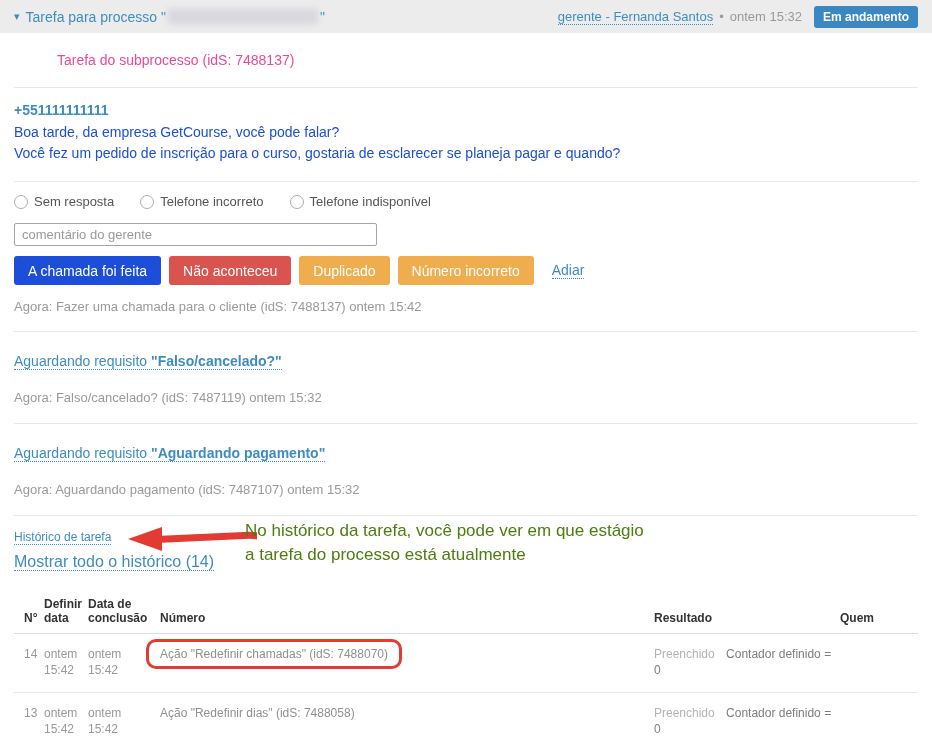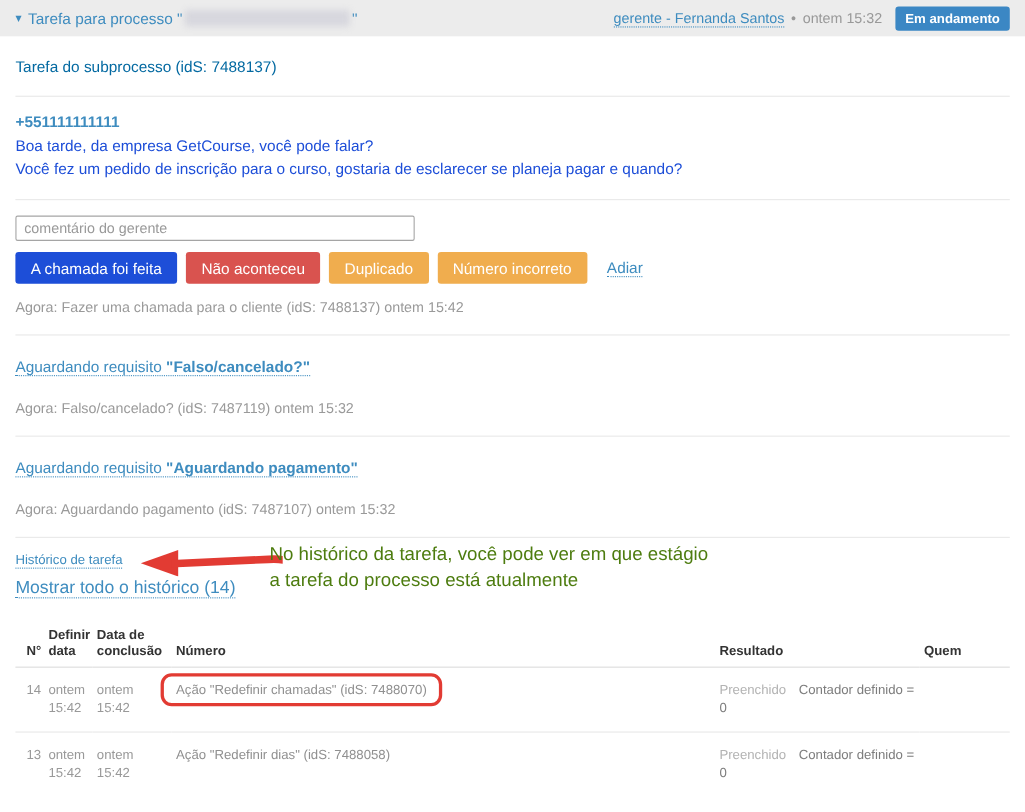--- a/index.html
+++ b/index.html
@@ -15,21 +15,21 @@
     filter:blur(3px); margin:0 2px; border-radius:2px; }
   .topbar-right { display:flex; align-items:center; font-size:13px; color:#999; }
   .assignee { color:#3e8cbf; text-decoration:none; border-bottom:1px dotted #3e8cbf; cursor:pointer; }
   .dot-sep { margin:0 6px; color:#999; }
   .badge { background:#3b87c4; color:#fff; font-weight:bold; font-size:12px;
     padding:4px 9px; border-radius:3px; margin-left:12px; cursor:pointer; }
 
   .content { padding:0 14px; }
   .divider { border-bottom:1px solid #e8e8e8; }
 
-  .sub-line { margin-top:19px; font-size:14px; color:#0369a1; padding-bottom:19px; }
+  .sub-line { margin-top:19px; font-size:14px; color:#ec4899; padding-bottom:19px;margin-left:43px; }
 
   
   .phone { color:#3e8cbf; font-weight:bold; font-size:14px; margin-top:14px; cursor:pointer; }
   .msg { font-size:14px; color:#1d4ed8; line-height:17px; margin-top:6px; }
   .msg + .msg { margin-top:4px; }
   .script-block { padding-bottom:19px; }
 
   .radio-row { display:flex; align-items:center; gap:26px; margin-top:12px; }
   .radio-item { display:flex; align-items:center; font-size:13px; color:#555; cursor:pointer; }
   .radio-circle { width:14px; height:14px; border:1px solid #adadad; border-radius:50%;
@@ -113,20 +113,34 @@
 
   
   <div class="script-block">
     <div class="phone">+551111111111</div>
     <div class="msg">Boa tarde, da empresa GetCourse, você pode falar?</div>
     <div class="msg">Você fez um pedido de inscrição para o curso, gostaria de esclarecer se planeja pagar e quando?</div>
   </div>
   <div class="divider"></div>
 
   
+  <div class="radio-row">
+    <label class="radio-item">
+      <span class="radio-circle"></span>
+      <span>Sem resposta</span>
+    </label>
+    <label class="radio-item">
+      <span class="radio-circle"></span>
+      <span>Telefone incorreto</span>
+    </label>
+    <label class="radio-item">
+      <span class="radio-circle"></span>
+      <span>Telefone indisponível</span>
+    </label>
+  </div>
 
   
   <input class="comment-input" type="text" placeholder="comentário do gerente" style="">
 
   
   <div class="btn-row">
     <button class="btn btn-green">A chamada foi feita</button>
     <button class="btn btn-red">Não aconteceu</button>
     <button class="btn btn-orange">Duplicado</button>
     <button class="btn btn-orange">Número incorreto</button>

